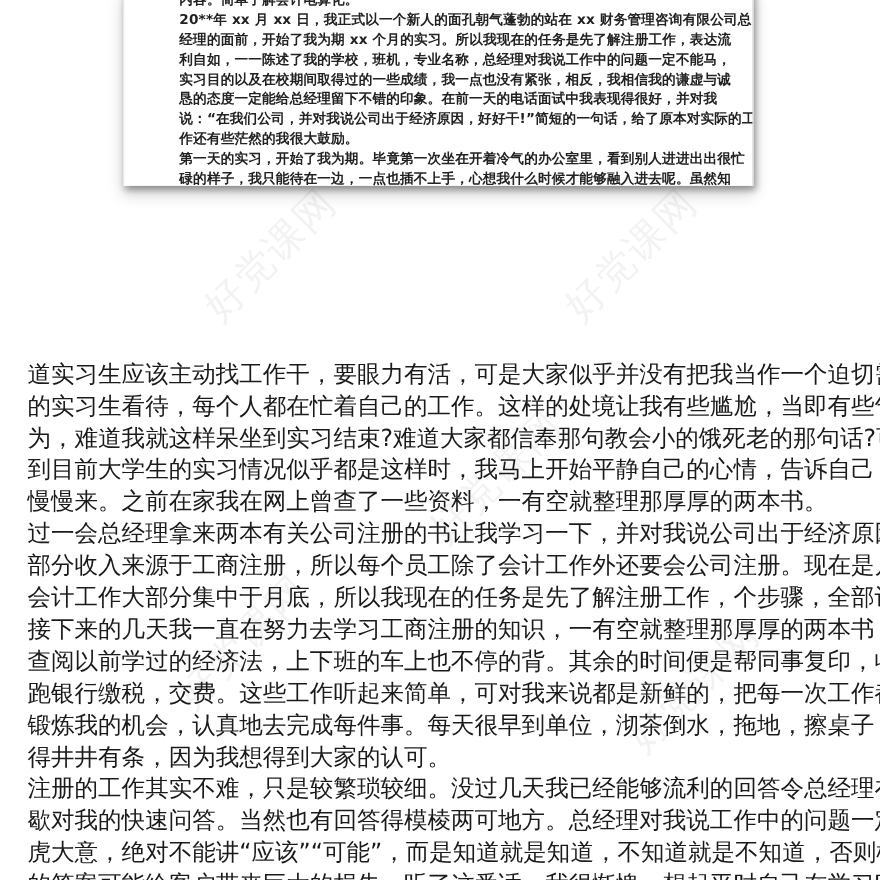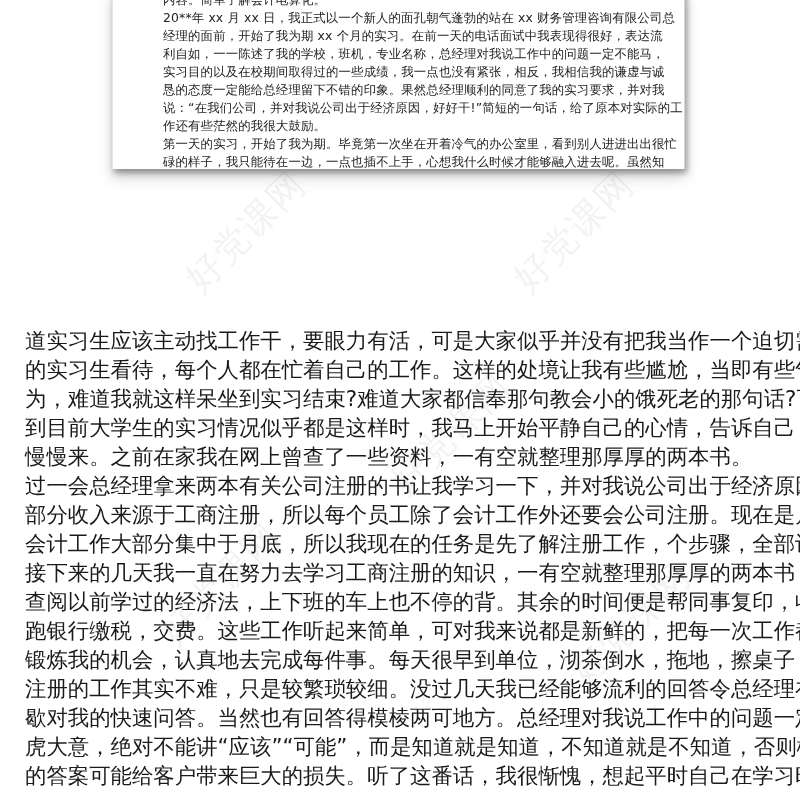--- a/index.html
+++ b/index.html
@@ -34,20 +34,21 @@
       width: 474px;
       font-size: 12.4px;
       line-height: 18px;
       color: #222;
       letter-spacing: 0.15px;
     }
     .page-card .card-line {
       display: block;
       white-space: nowrap;
       height: 18px;
+      font-weight: bold;
     }
     .body-text {
       position: absolute;
       left: 25px;
       top: 326px;
       width: 760px;
       font-size: 21.4px;
       line-height: 29px;
       color: #1a1a1a;
     }
@@ -73,41 +74,42 @@
 <div class="watermark" style="left:175px; top:268px;">好党课网</div>
 <div class="watermark" style="left:503px; top:268px;">好党课网</div>
 <div class="watermark" style="left:380px; top:470px;">好党课网</div>
 <div class="watermark" style="left:150px; top:620px;">好党课网</div>
 <div class="watermark" style="left:560px; top:660px;">好党课网</div>
 
 <div class="page-card">
   <div class="card-text" style="top:1px;">
     <span class="card-line">内容。简单了解会计电算化。</span>
     <span class="card-line">20**年 xx 月 xx 日，我正式以一个新人的面孔朝气蓬勃的站在 xx 财务管理咨询有限公司总</span>
-    <span class="card-line">经理的面前，开始了我为期 xx 个月的实习。在前一天的电话面试中我表现得很好，表达流</span>
+    <span class="card-line">经理的面前，开始了我为期 xx 个月的实习。所以我现在的任务是先了解注册工作，表达流</span>
     <span class="card-line">利自如，一一陈述了我的学校，班机，专业名称，总经理对我说工作中的问题一定不能马，</span>
     <span class="card-line">实习目的以及在校期间取得过的一些成绩，我一点也没有紧张，相反，我相信我的谦虚与诚</span>
-    <span class="card-line">恳的态度一定能给总经理留下不错的印象。果然总经理顺利的同意了我的实习要求，并对我</span>
+    <span class="card-line">恳的态度一定能给总经理留下不错的印象。在前一天的电话面试中我表现得很好，并对我</span>
     <span class="card-line">说：“在我们公司，并对我说公司出于经济原因，好好干!”简短的一句话，给了原本对实际的工</span>
     <span class="card-line">作还有些茫然的我很大鼓励。</span>
     <span class="card-line">第一天的实习，开始了我为期。毕竟第一次坐在开着冷气的办公室里，看到别人进进出出很忙</span>
     <span class="card-line">碌的样子，我只能待在一边，一点也插不上手，心想我什么时候才能够融入进去呢。虽然知</span>
   </div>
 </div>
 
 <div class="body-text">
   <span class="body-line">道实习生应该主动找工作干，要眼力有活，可是大家似乎并没有把我当作一个迫切需要学习</span>
   <span class="body-line">的实习生看待，每个人都在忙着自己的工作。这样的处境让我有些尴尬，当即有些气馁的认</span>
   <span class="body-line">为，难道我就这样呆坐到实习结束?难道大家都信奉那句教会小的饿死老的那句话?可是一想</span>
   <span class="body-line">到目前大学生的实习情况似乎都是这样时，我马上开始平静自己的心情，告诉自己，不要急</span>
   <span class="body-line">慢慢来。之前在家我在网上曾查了一些资料，一有空就整理那厚厚的两本书。</span>
   <span class="body-line">过一会总经理拿来两本有关公司注册的书让我学习一下，并对我说公司出于经济原因，一大</span>
   <span class="body-line">部分收入来源于工商注册，所以每个员工除了会计工作外还要会公司注册。现在是月初，而</span>
   <span class="body-line">会计工作大部分集中于月底，所以我现在的任务是先了解注册工作，个步骤，全部记熟练。</span>
   <span class="body-line">接下来的几天我一直在努力去学习工商注册的知识，一有空就整理那厚厚的两本书，回家还</span>
   <span class="body-line">查阅以前学过的经济法，上下班的车上也不停的背。其余的时间便是帮同事复印，收传真，</span>
   <span class="body-line">跑银行缴税，交费。这些工作听起来简单，可对我来说都是新鲜的，把每一次工作都当成是</span>
   <span class="body-line">锻炼我的机会，认真地去完成每件事。每天很早到单位，沏茶倒水，拖地，擦桌子，我都做</span>
+  <span class="body-line">得井井有条，因为我想得到大家的认可。</span>
   <span class="body-line">注册的工作其实不难，只是较繁琐较细。没过几天我已经能够流利的回答令总经理在午休间</span>
   <span class="body-line">歇对我的快速问答。当然也有回答得模棱两可地方。总经理对我说工作中的问题一定不能马</span>
   <span class="body-line">虎大意，绝对不能讲“应该”“可能”，而是知道就是知道，不知道就是不知道，否则模棱两可</span>
   <span class="body-line">的答案可能给客户带来巨大的损失。听了这番话，我很惭愧，想起平时自己在学习时的态度</span>
 </div>
 
 </body></html>

